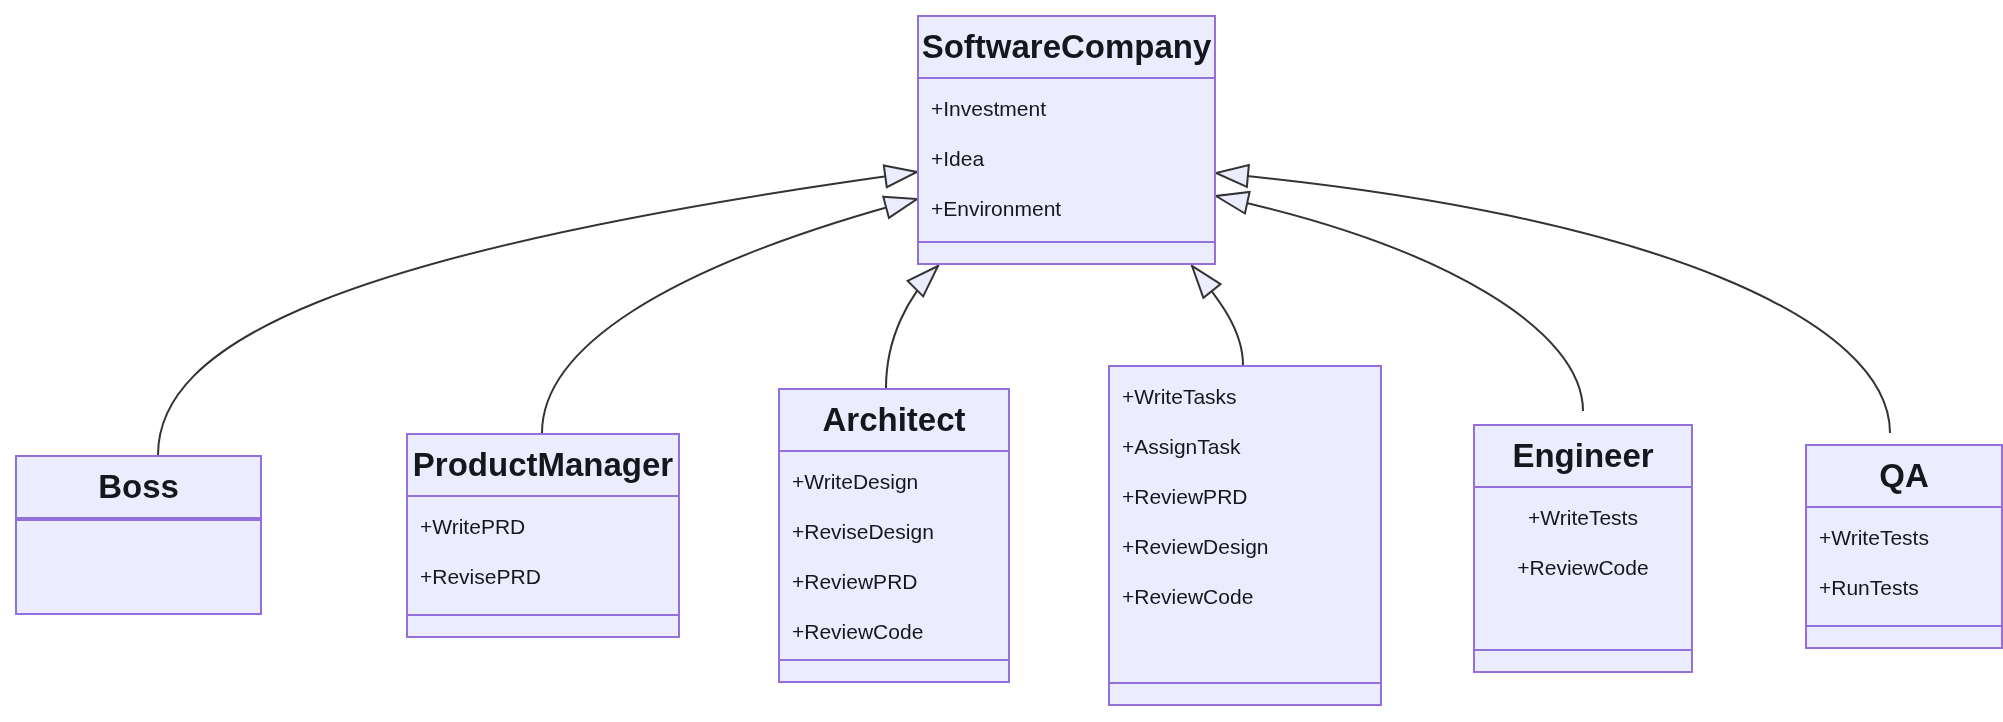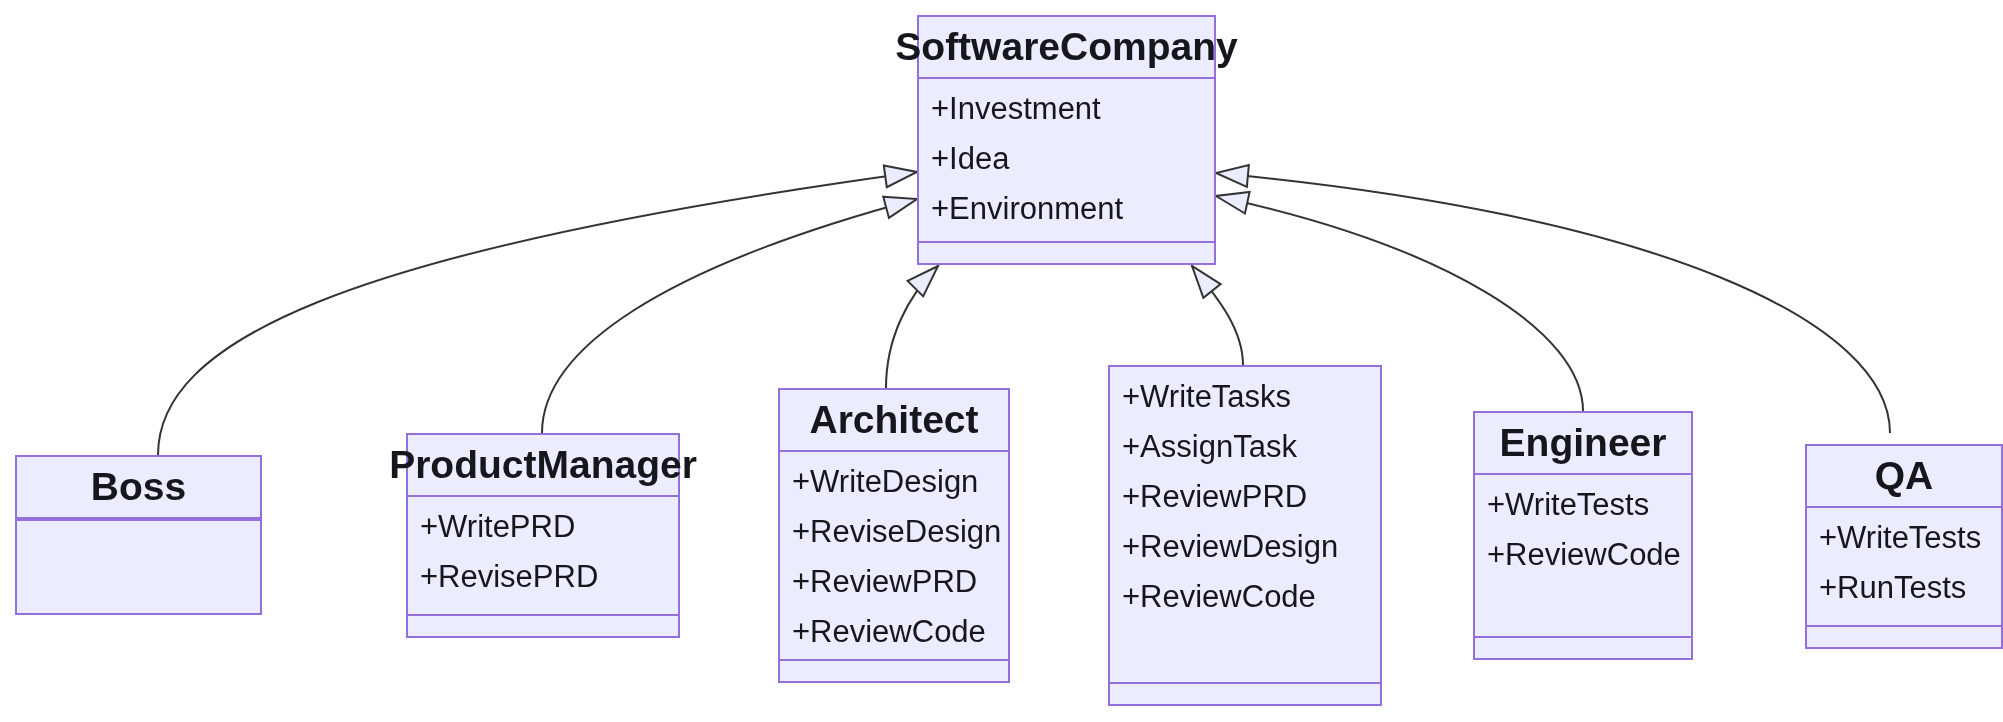--- a/index.html
+++ b/index.html
@@ -31,45 +31,45 @@
     color: #16161d;
   }
   .uml-title {
     height: 60px;
     flex: 0 0 60px;
     border-bottom: 2px solid #9370DB;
     display: flex;
     align-items: center;
     justify-content: center;
     font-weight: bold;
-    font-size: 39px;
+    font-size: 33px;
     letter-spacing: 0px;
     white-space: nowrap;
   }
   .uml-members {
     flex: 1 1 auto;
     padding: 5px 12px 0 12px;
-    font-size: 31px;
+    font-size: 21px;
     line-height: 50px;
     overflow: hidden;
   }
   .member { white-space: nowrap; }
   .uml-methods {
     flex: 0 0 20px;
     height: 20px;
     border-top: 2px solid #9370DB;
   }
 
   
   #cls-softwarecompany { left: 917px;  top: 15px;  width: 299px; height: 250px; }
   #cls-boss            { left: 15px;   top: 455px; width: 247px; height: 160px; }
   #cls-productmanager  { left: 406px;  top: 433px; width: 274px; height: 205px; }
   #cls-architect       { left: 778px;  top: 388px; width: 232px; height: 295px; }
   #cls-projectmanager  { left: 1108px; top: 365px; width: 274px; height: 341px; }
-  #cls-engineer        { left: 1473px; top: 411px; width: 220px; height: 249px; }
+  #cls-engineer        { left: 1473px; top: 424px; width: 220px; height: 249px; text-align: center; }
   #cls-qa              { left: 1792px; top: 444px; width: 198px; height: 205px; margin-left: 13px; }
 </style>
 </head>
 <body>
 
 <div class="canvas">
 
   <svg class="edges" viewBox="0 0 2003 722" xmlns="http://www.w3.org/2000/svg">
     <defs>
       <marker id="tri" viewBox="0 0 18 13" refX="17" refY="6.5" markerWidth="36" markerHeight="26" markerUnits="userSpaceOnUse" orient="auto">

